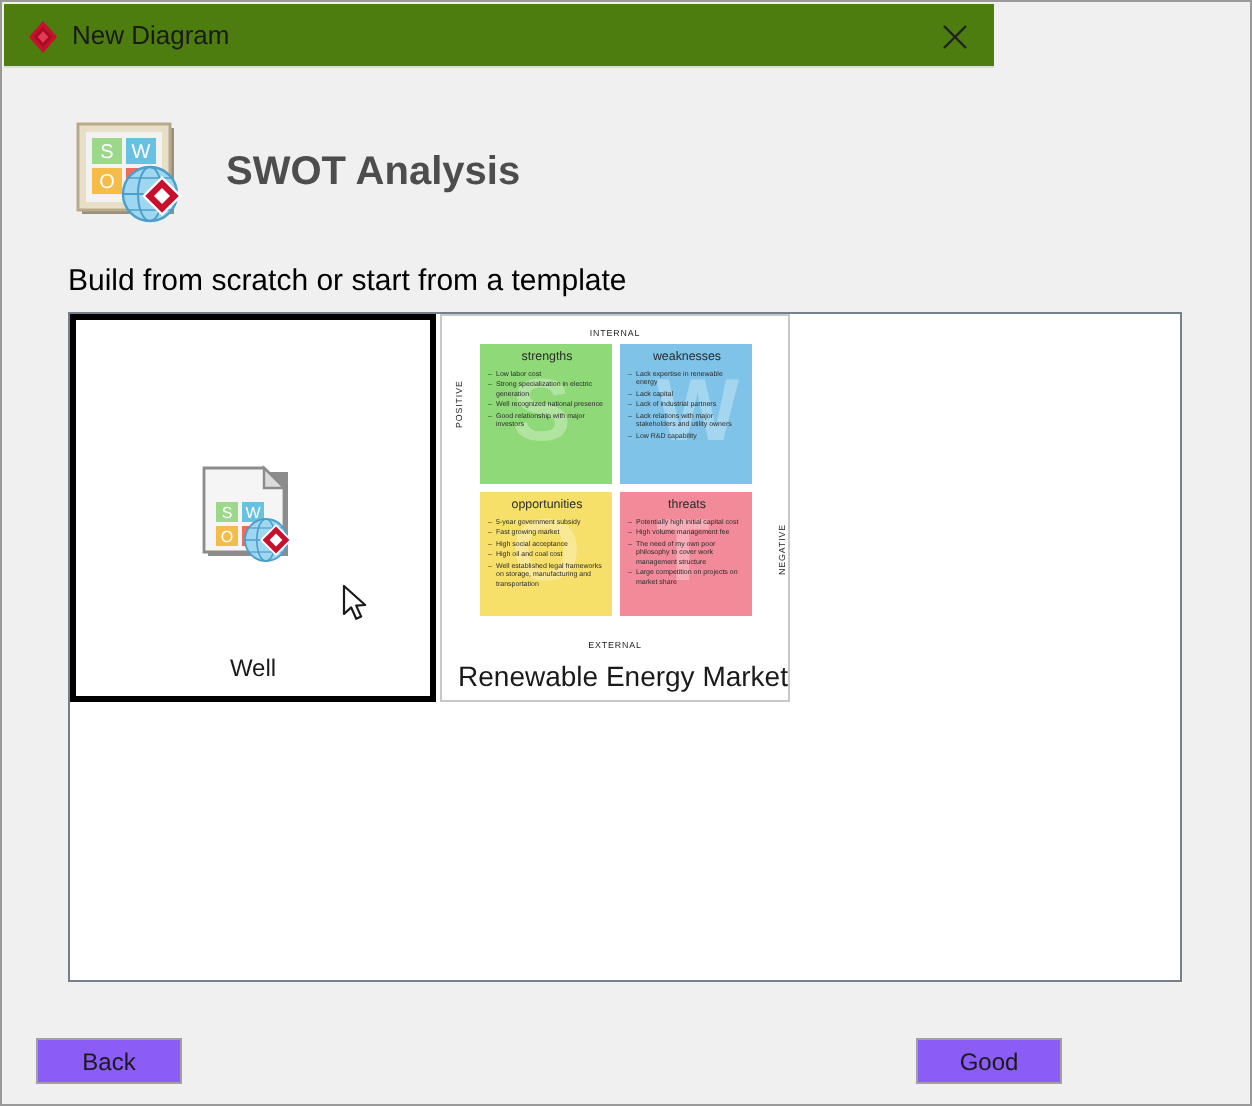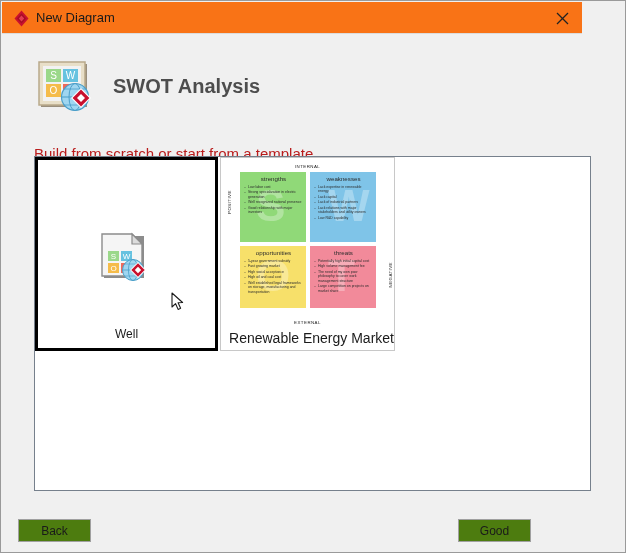--- a/index.html
+++ b/index.html
@@ -17,22 +17,22 @@
     width: 626px; height: 553px;
     box-sizing: border-box;
     border: 1px solid #9a9a9a;
     background: #f0f0f0;
     overflow: hidden;
   }
 
   
   #titlebar {
     position: absolute; left: 1px; top: 1px;
-    width: 580px; height: 32px;
-    background: #f97316;
+    width: 495px; height: 32px;
+    background: #4d7c0f;
     border-bottom: 1px solid #dcdcdc;
     box-sizing: border-box;
   }
   #app-logo {
     position: absolute; left: 11px; top: 8px;
     width: 17px; height: 17px;
   }
   #title-text {
     position: absolute; left: 34px; top: 8px;
     font-size: 13px; color: #1a1a1a;
@@ -52,23 +52,22 @@
     width: 62px; height: 56px;
   }
   #header-title {
     position: absolute; left: 112px; top: 74px;
     font-size: 20px; font-weight: bold;
     color: #4d4d4d;
     white-space: nowrap;
   }
   #subtitle {
     position: absolute; left: 33px; top: 131px;
-    font-size: 15px; color: #b91c1c;
-    white-space: nowrap;
-    margin-top: 13px;
+    font-size: 15px; color: #000000;
+    white-space: nowrap;
   }
 
   
   #panel {
     position: absolute; left: 33px; top: 155px;
     width: 557px; height: 335px;
     background: #ffffff;
     border: 1px solid #76808c;
     box-sizing: border-box;
   }
@@ -179,21 +178,21 @@
     color: rgba(255,255,255,0.30);
     line-height: 1;
     pointer-events: none;
   }
 
   
   .btn {
     position: absolute;
     box-sizing: border-box;
     height: 23px;
-    background: #4d7c0f;
+    background: #8b5cf6;
     border: 1px solid #a0a0a0;
     font-family: "Liberation Sans", sans-serif;
     font-size: 12px;
     color: #1a1a1a;
     display: flex; align-items: center; justify-content: center;
     cursor: default;
   }
   #btn-back   { left: 17px;  top: 518px; width: 73px; }
   #btn-next   { left: 457px; top: 518px; width: 73px; }
   #btn-cancel { left: 535px; top: 518px; width: 78px; }

